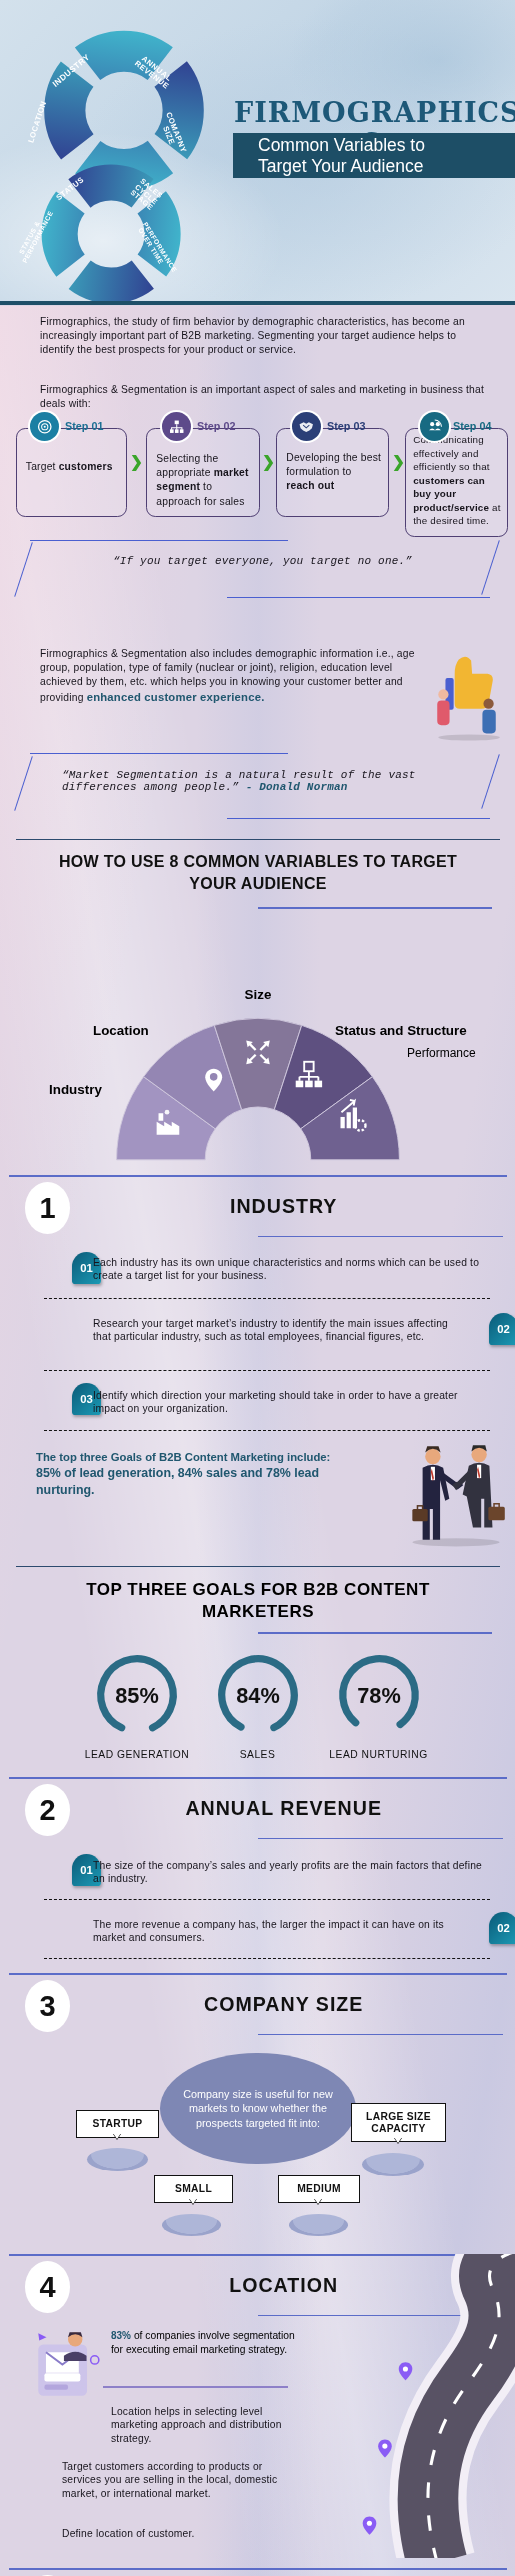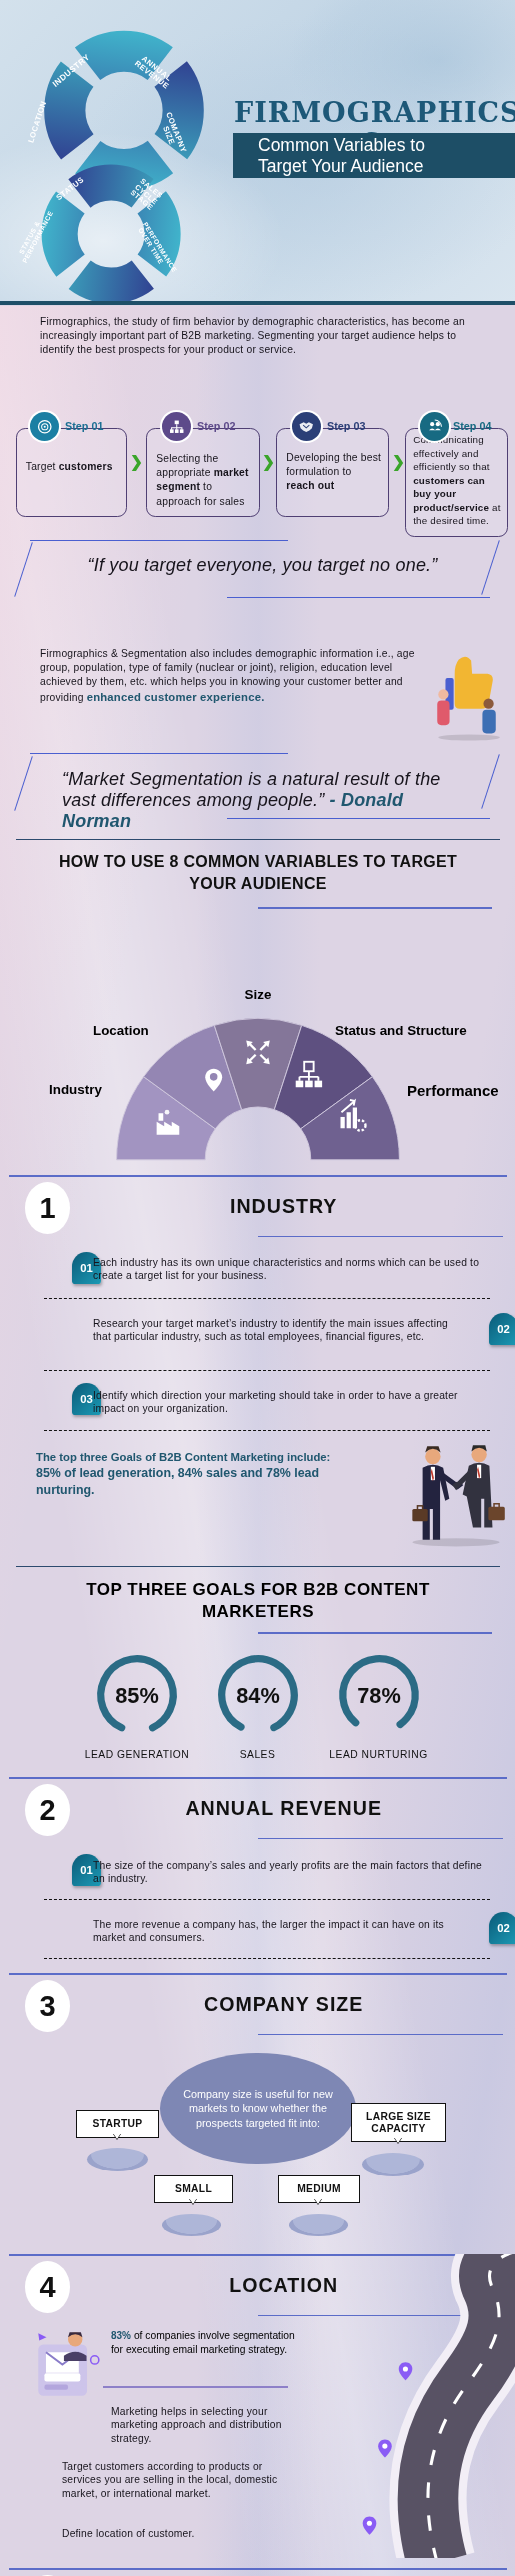--- a/index.html
+++ b/index.html
@@ -22,21 +22,21 @@
   
   .body-t{font-size:10.3px;line-height:1.38;color:#17141c;letter-spacing:0.2px;}
   .teal{color:#20576f;font-weight:bold;}
   
   .stepcard{border:1px solid #4f3f73;border-radius:9.3px;background:rgba(236,228,240,.25);}
   .stepicon{width:29px;height:29px;border-radius:50%;display:flex;align-items:center;justify-content:center;
             box-shadow:0 0 0 2.1px #fff;}
   .steplab{font-weight:bold;font-size:10.8px;}
   .chev{color:#3aa52a;font-size:15.5px;font-weight:bold;}
   
-  .q{font-style:italic;font-size:18px;color:#17141c;font-weight:500;letter-spacing:0.2px;}
+  .q{font-style:italic;font-size:11px;color:#17141c;font-weight:500;letter-spacing:0.2px;font-family:Liberation Mono, monospace;}
   .qline{background:#4a5fd0;height:1px;}
   .qslash{width:1px;height:57px;background:#4a5fd0;transform:rotate(18deg);}
   
   .sech{left:0;width:516px;}
   .sech-line{position:absolute;top:0;left:9.3px;right:9.3px;height:1.5px;background:#5b6cc8;}
   .sech-num{position:absolute;left:25px;top:7.2px;width:45px;height:52px;background:#fff;border-radius:50%;
             display:flex;align-items:center;justify-content:center;font-size:29px;font-weight:bold;color:#111;}
   .sech-title{position:absolute;left:72px;right:20.6px;top:0;height:100%;display:flex;align-items:center;justify-content:center;
               font-size:19.6px;font-weight:800;color:#111;letter-spacing:1px;}
   .sech-underline{position:absolute;bottom:0;left:50%;right:13px;height:1.5px;background:#5b6cc8;}
@@ -108,20 +108,21 @@
 
   <div class="abs streak" style="top:306px;left:0;width:516px;height:3385px;
       background:
         linear-gradient(100deg, rgba(246,215,226,.55) 0%, rgba(246,215,226,0) 22%),
         linear-gradient(80deg, rgba(255,255,255,0) 40%, rgba(255,255,255,.35) 52%, rgba(255,255,255,0) 64%),
         linear-gradient(100deg, rgba(173,184,222,0) 55%, rgba(173,184,222,.4) 72%, rgba(173,184,222,0) 88%);"></div>
   <div class="abs streak" style="top:306px;left:196px;width:124px;height:3385px;opacity:.25;
       background:linear-gradient(to right, transparent, #aeb9de 50%, transparent);"></div>
 
   <div class="abs body-t" style="top:315px;left:40px;width:453px">Firmographics, the study of firm behavior by demographic characteristics, has become an increasingly important part of B2B marketing. Segmenting your target audience helps to identify the best prospects for your product or service.</div>
+  <div class="abs body-t" style="top:383px;left:40px;width:453px">Firmographics &amp; Segmentation is an important aspect of sales and marketing in business that deals with:</div>
 
   <div class="abs stepcard" style="top:428px;left:15.5px;width:109px;height:87px">
     <div class="body-t" style="position:absolute;top:31px;left:9.3px;right:5.2px">
       <span>Target </span><b>customers</b>
     </div>
   </div>
   <div class="abs stepcard" style="top:428px;left:146px;width:112px;height:87px">
     <div class="body-t" style="position:absolute;top:23px;left:9.3px;right:5.2px">
       <span>Selecting the appropriate </span><b>market segment</b><span> to approach for sales</span>
     </div>
@@ -203,21 +204,21 @@
   <div class="abs qslash" style="top:753px;left:490px"></div>
 
   <div class="abs seclinefull" style="top:839px;left:15.5px;width:484px"></div>
   <div class="abs" style="top:851px;left:52px;width:412px;text-align:center;font-size:16px;font-weight:800;color:#111;line-height:1.35;letter-spacing:0.3px">HOW TO USE 8 COMMON VARIABLES TO TARGET YOUR AUDIENCE</div>
   <div class="abs" style="top:907px;left:258px;width:234px;height:1.5px;background:#5b6cc8"></div>
 
   <div class="abs" style="top:987px;left:0;width:516px;text-align:center;font-size:13.4px;font-weight:bold">Size</div>
   <div class="abs" style="top:1023px;left:93px;width:103px;font-size:13.4px;font-weight:bold">Location</div>
   <div class="abs" style="top:1023px;left:335px;width:155px;font-size:13.4px;font-weight:bold">Status and Structure</div>
   <div class="abs" style="top:1082px;left:49px;width:82px;font-size:13.4px;font-weight:bold">Industry</div>
-  <div class="abs" style="top:1082px;left:407px;width:103px;font-size:15px;font-weight:bold">Performance</div>
+  <div class="abs" style="top:1046px;left:407px;width:103px;font-size:12px;font-weight:normal">Performance</div>
   <svg class="abs" style="top:1005px;left:93px" width="330" height="156" viewBox="0 0 700 330">
     <g stroke="#cfc8dd" stroke-width="2">
       <path d="M50,328 A300,300 0 0 1 107.3,151.6 L259.4,262.2 A112,112 0 0 0 238,328 Z" fill="#a294c1"></path>
       <path d="M107.3,151.6 A300,300 0 0 1 257.3,42.7 L315.4,221.5 A112,112 0 0 0 259.4,262.2 Z" fill="#9486b3"></path>
       <path d="M257.3,42.7 A300,300 0 0 1 442.7,42.7 L384.6,221.5 A112,112 0 0 0 315.4,221.5 Z" fill="#847699"></path>
       <path d="M442.7,42.7 A300,300 0 0 1 592.7,151.6 L440.6,262.2 A112,112 0 0 0 384.6,221.5 Z" fill="#5e5080"></path>
       <path d="M592.7,151.6 A300,300 0 0 1 650,328 L462,328 A112,112 0 0 0 440.6,262.2 Z" fill="#6f6190"></path>
     </g>
     <g fill="#fff">
       <g transform="translate(135,225)">
@@ -371,21 +372,21 @@
     <circle cx="92" cy="30" r="14" fill="#e8a87c"></circle>
       <path d="M78 26 q14 -12 28 0 l-3 -10 h-22z" fill="#3a2b3f"></path>
     <path d="M70 62 q22 -16 44 0 v10 h-44z" fill="#4a3f66"></path>
     <path d="M20 18 l16 8 -14 6z" fill="#8a5cf5"></path>
       <circle cx="130" cy="70" r="8" fill="none" stroke="#8a5cf5" stroke-width="3"></circle>
   </svg>
   <div class="abs" style="top:2329px;left:111px;width:185px;font-size:10.3px;line-height:1.35">
     <span class="teal" style="font-size:10px">83%</span><span> of companies involve segmentation for executing email marketing strategy.</span>
   </div>
   <div class="abs" style="top:2386px;left:103px;width:185px;height:1.5px;background:#8d80c8"></div>
-  <div class="abs itext" style="top:2405px;left:111px;width:175px">Marketing helps in selecting your marketing approach and distribution strategy.</div>
+  <div class="abs itext" style="top:2405px;left:111px;width:175px">Location helps in selecting level marketing approach and distribution strategy.</div>
   <div class="abs itext" style="top:2460px;left:62px;width:227px">Target customers according to products or services you are selling in the local, domestic market, or international market.</div>
   <div class="abs itext" style="top:2527px;left:62px;width:216px">Define location of customer.</div>
 
   <div class="sech abs" style="top:2568px;height:62px">
     <div class="sech-line"></div>
     <div class="sech-num">5</div>
     <div class="sech-title">SALES CYCLE STAGE</div>
 
   </div>
 

